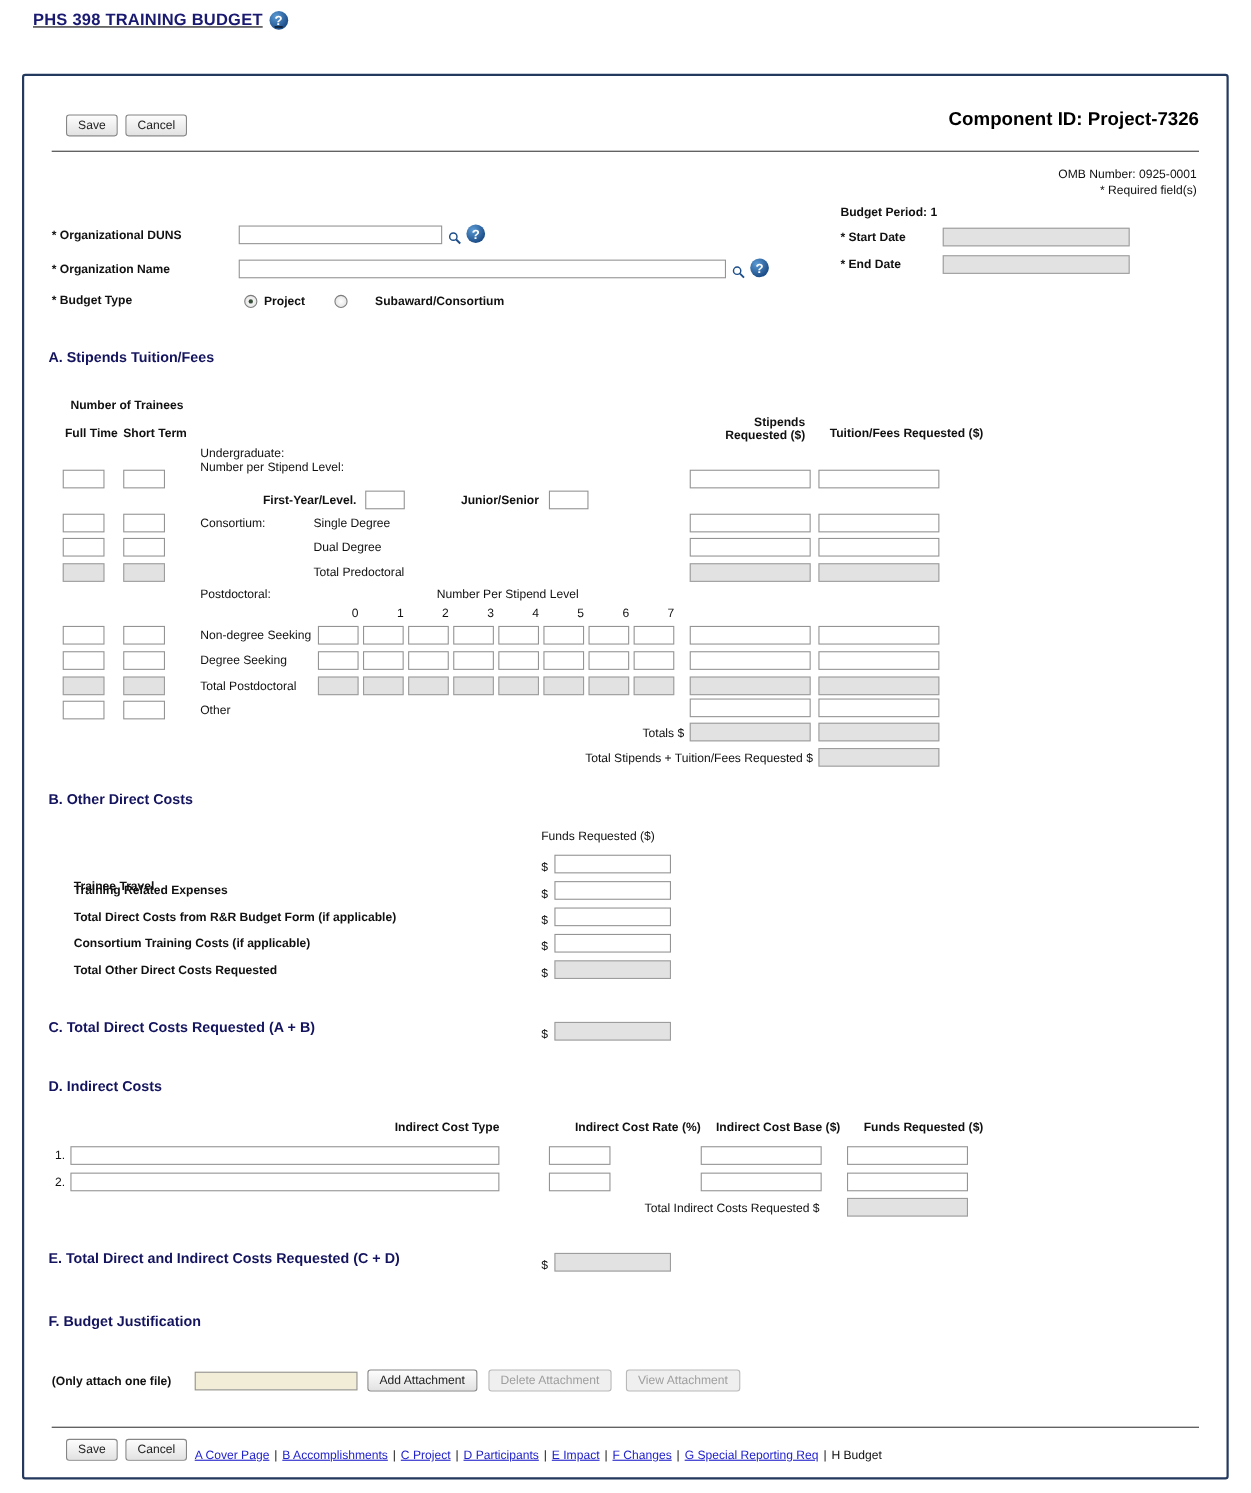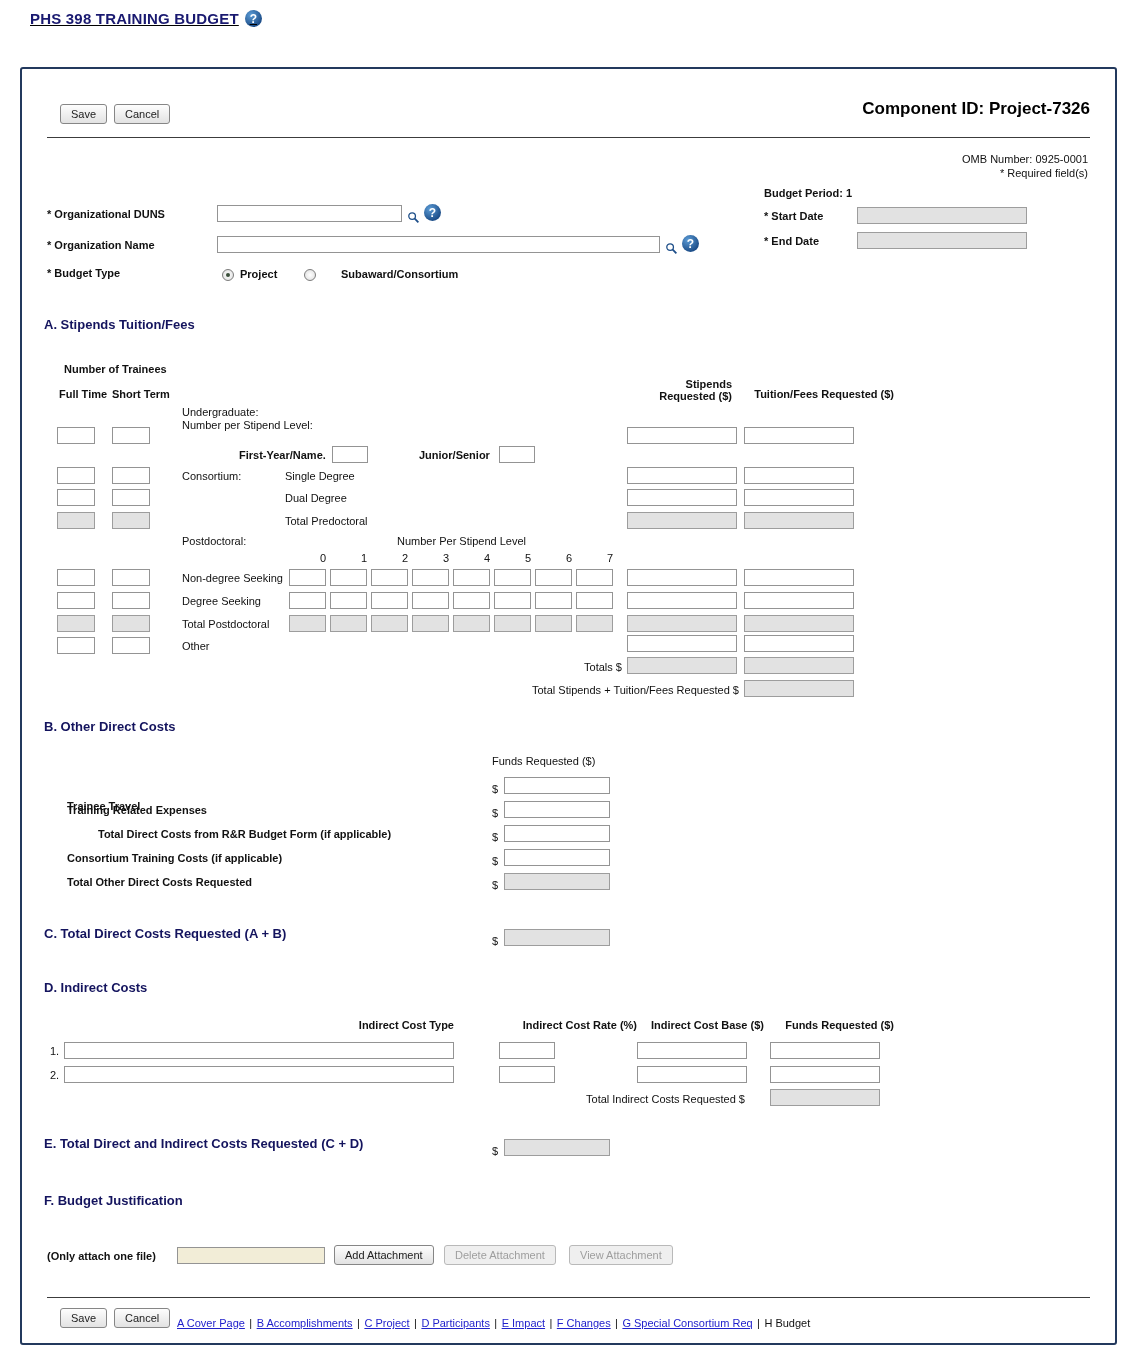--- a/index.html
+++ b/index.html
@@ -113,21 +113,21 @@
     <div class="abs lbl center" style="left:722px; top:319px; width:150px;">Tuition/Fees Requested ($)</div>
 
     
     <div class="abs txt" style="left:160px; top:337px;">Undergraduate:</div>
     <div class="abs txt" style="left:160px; top:350px;">Number per Stipend Level:</div>
     <input class="fld abs" style="left: 35px; top: 358px; width: 38px;">
     <input class="fld abs" style="left: 90px; top: 358px; width: 38px;">
     <input class="fld abs" style="left: 605px; top: 358px; width: 110px;">
     <input class="fld abs" style="left: 722px; top: 358px; width: 110px;">
 
-    <div class="abs lbl" style="left:217px; top:380px;">First-Year/Name.</div>
+    <div class="abs lbl" style="left:217px; top:380px;">First-Year/Level.</div>
     <input class="fld abs" style="left: 310px; top: 377px; width: 36px;">
     <div class="abs lbl" style="left:397px; top:380px;">Junior/Senior</div>
     <input class="fld abs" style="left: 477px; top: 377px; width: 36px;">
 
     
     <div class="abs txt" style="left:160px; top:401px;">Consortium:</div>
     <div class="abs txt" style="left:263px; top:401px;">Single Degree</div>
     <input class="fld abs" style="left: 35px; top: 398px; width: 38px;">
     <input class="fld abs" style="left: 90px; top: 398px; width: 38px;">
     <input class="fld abs" style="left: 605px; top: 398px; width: 110px;">
@@ -223,21 +223,21 @@
     <div class="abs lbl" style="left:470px; top:686px; font-weight:normal;">Funds Requested ($)</div>
 
     <div class="abs lbl" style="left:45px; top:711px;margin-top:20px;">Trainee Travel</div>
     <span class="abs curr" style="left:470px; top:714px;">$</span>
     <input class="fld abs" style="left: 482px; top: 708px; width: 106px;">
 
     <div class="abs lbl" style="left:45px; top:735px;">Training Related Expenses</div>
     <span class="abs curr" style="left:470px; top:738px;">$</span>
     <input class="fld abs" style="left: 482px; top: 732px; width: 106px;">
 
-    <div class="abs lbl" style="left:45px; top:759px;margin-left:31px;">Total Direct Costs from R&amp;R Budget Form (if applicable)</div>
+    <div class="abs lbl" style="left:45px; top:759px;">Total Direct Costs from R&amp;R Budget Form (if applicable)</div>
     <span class="abs curr" style="left:470px; top:762px;">$</span>
     <input class="fld abs" style="left: 482px; top: 756px; width: 106px;">
 
     <div class="abs lbl" style="left:45px; top:783px;">Consortium Training Costs (if applicable)</div>
     <span class="abs curr" style="left:470px; top:786px;">$</span>
     <input class="fld abs" style="left: 482px; top: 780px; width: 106px;">
 
     <div class="abs lbl" style="left:45px; top:807px;">Total Other Direct Costs Requested</div>
     <span class="abs curr" style="left:470px; top:810px;">$</span>
     <input class="fld ro abs" style="left: 482px; top: 804px; width: 106px;" readonly="">
@@ -294,19 +294,19 @@
       <a href="#" class="flink">B Accomplishments</a>
       <span class="sep">|</span>
       <a href="#" class="flink">C Project</a>
       <span class="sep">|</span>
       <a href="#" class="flink">D Participants</a>
       <span class="sep">|</span>
       <a href="#" class="flink">E Impact</a>
       <span class="sep">|</span>
       <a href="#" class="flink">F Changes</a>
       <span class="sep">|</span>
-      <a href="#" class="flink">G Special Consortium Req</a>
+      <a href="#" class="flink">G Special Reporting Req</a>
       <span class="sep">|</span>
       <span class="txt">H Budget</span>
     </div>
 
   </div>
 </div>
 
 </body></html>

